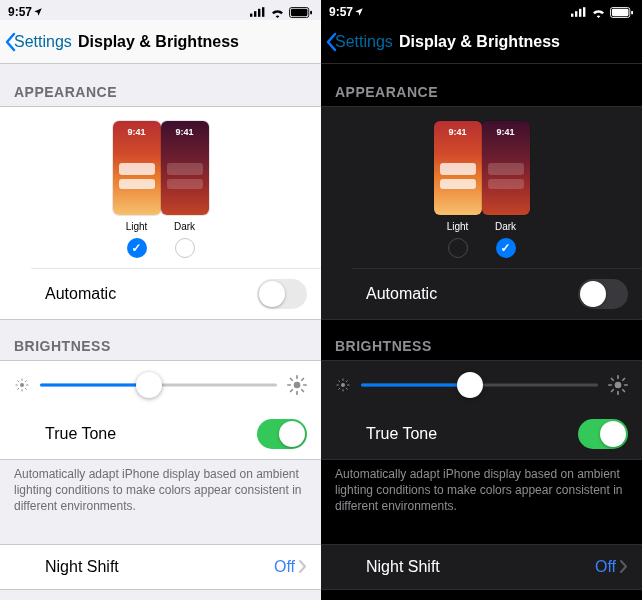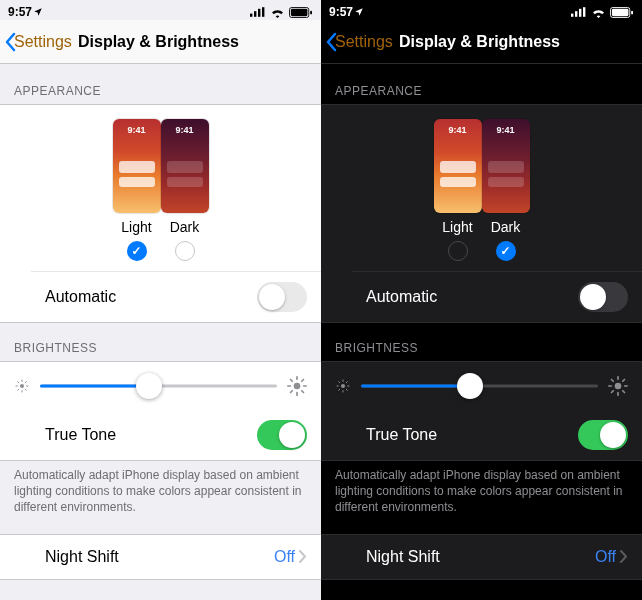--- a/index.html
+++ b/index.html
@@ -24,32 +24,32 @@
   .status svg { display: block; }
 
   
   .navbar {
     height: 44px; display: flex; align-items: center;
     position: relative; font-size: 16px;
   }
   .pane.light .navbar { border-bottom: 1px solid #c8c7cc; background: #f9f9f9; }
   .pane.dark  .navbar { border-bottom: 1px solid #2c2c2e; background: #000; }
   .navbar .back {
-    position: absolute; left: 4px; color: #a16207; display: flex; align-items: center;
+    position: absolute; left: 4px; color: #0369a1; display: flex; align-items: center;
     font-size: 16px; gap: -2px;
   }
   .navbar .back svg { margin-right: -2px; }
   .navbar .title { margin: 16px auto; font-weight: 600; }
   .pane.dark .navbar .title { margin-left: 78px; margin-right: 0; }
   .pane.light .navbar .title { margin-left: 78px; margin-right: auto; }
 
   .scroller { flex: 1; overflow: hidden; }
 
   .section-header {
-    font-size: 12px; letter-spacing: 0.5px; font-weight: 400;
+    font-size: 14px; letter-spacing: 0.5px; font-weight: 700;
     padding: 18px 24px 6px 14px; text-transform: uppercase;
   }
   .pane.light .section-header { color: #6d6d72; }
   .pane.dark  .section-header { color: #8e8e93; }
 
   .cell-group {}
   .pane.light .cell-group { background: #fff; border-top:1px solid #c8c7cc; border-bottom:1px solid #c8c7cc; }
   .pane.dark  .cell-group { background: #1c1c1e; border-top:1px solid #2c2c2e; border-bottom:1px solid #2c2c2e; }
 
   .appearance-row {
@@ -64,21 +64,21 @@
   .thumb.dark-t  { background: linear-gradient(180deg,#3e0f2d 0%,#6d1e2e 40%,#9b2b2a 70%,#c24427 100%); }
   .thumb .tclock { position:absolute; top:6px; left:0; right:0; text-align:center; color:#fff; font-size:9px; font-weight:600; }
   .thumb .notif {
     position:absolute; left:6px; right:6px; height:12px; border-radius:3px;
   }
   .thumb.light-t .notif { background: rgba(255,255,255,0.75); }
   .thumb.dark-t  .notif { background: rgba(255,255,255,0.18); }
   .thumb .n1 { top:42px; }
   .thumb .n2 { top:58px; height:10px; }
 
-  .apopt-label { font-size: 14px; }
+  .apopt-label { font-size: 10px; }
   .radio {
     width: 20px; height: 20px; border-radius: 50%; display:flex;align-items:center;justify-content:center;
   }
   .radio.checked { background: #007aff; }
   .radio.checked::after { content:"✓"; color:#fff; font-size:12px; font-weight:700; }
   .pane.light .radio.unchecked { border: 1.5px solid #c7c7cc; }
   .pane.dark  .radio.unchecked { border: 1.5px solid #48484a; }
 
   .row {
     display:flex; align-items:center; justify-content:space-between;
@@ -118,21 +118,21 @@
   .slider .knob {
     position:absolute; top:50%; width:26px; height:26px; border-radius:50%;
     background:#fff; transform:translate(-50%,-50%);
     box-shadow:0 1px 4px rgba(0,0,0,0.35);
   }
   .sun-icon { flex:0 0 auto; }
   .pane.light .sun-icon { color:#8e8e93; }
   .pane.dark  .sun-icon { color:#8e8e93; }
 
   .footer-text {
-    font-size: 12px; padding: 6px 14px 18px 14px; line-height:1.35;
+    font-size: 12px; padding: 6px 14px 29px 14px; line-height:1.35;
   }
   .pane.light .footer-text { color:#6d6d72; }
   .pane.dark  .footer-text { color:#8e8e93; }
 
   .chevron { color:#c7c7cc; }
   .pane.dark .chevron { color:#5a5a5e; }
   .row .value { color:#3b82f6; display:flex; align-items:center; gap:4px; }
 
   
   .section-header.first { padding-top: 20px; }

